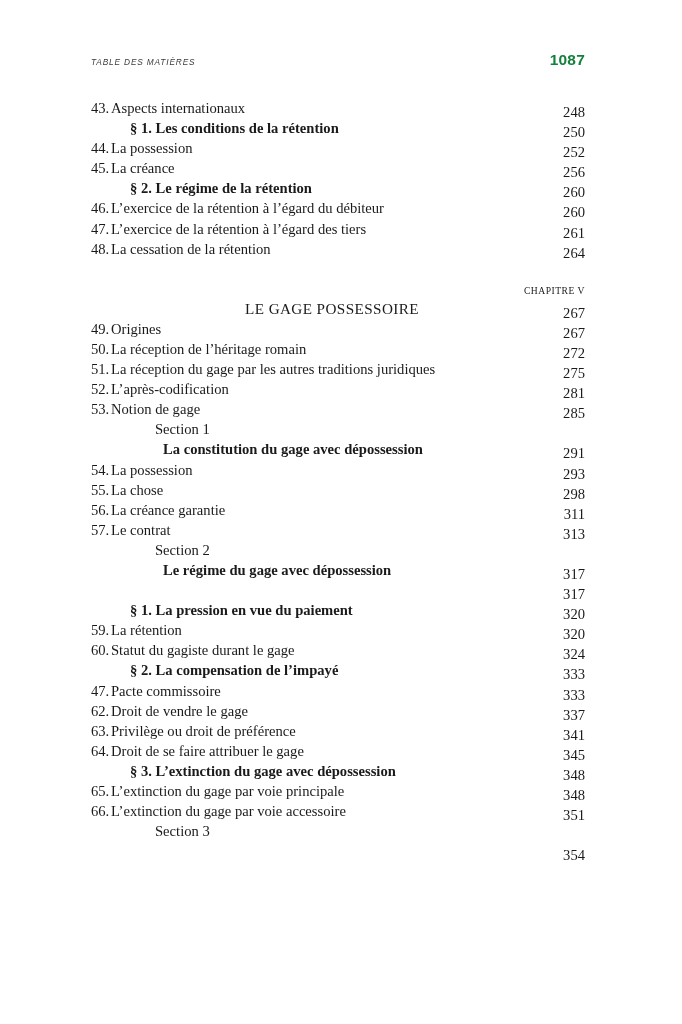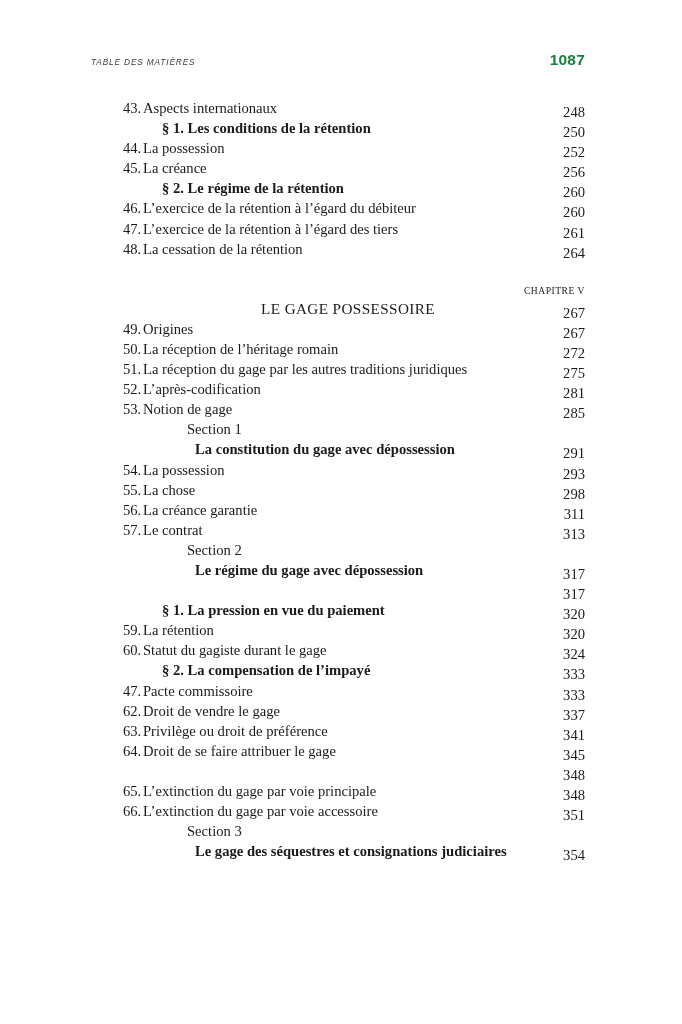--- a/index.html
+++ b/index.html
@@ -61,21 +61,20 @@
     left: 91px;
     top: 98px;
     width: 494px;
   }
 
   .row {
     position: relative;
     height: 20.1px;
     line-height: 20.1px;
     white-space: nowrap;
-    margin-left: 32px;
   }
   .row .label {
     position: absolute;
     top: 0;
     white-space: nowrap;
   }
   .row .folio {
     position: absolute;
     right: 0;
     top: 4px;
@@ -273,32 +272,32 @@
       </div>
       <div class="row entry">
         <span class="label"><span class="num">63.</span><span>Privilège ou droit de préférence</span></span>
         <span class="folio">341</span>
       </div>
       <div class="row entry">
         <span class="label"><span class="num">64.</span><span>Droit de se faire attribuer le gage</span></span>
         <span class="folio">345</span>
       </div>
       <div class="row para">
+        <span class="label">§ 3. L’extinction du gage avec dépossession</span>
         <span class="folio">348</span>
       </div>
       <div class="row entry">
         <span class="label"><span class="num">65.</span><span>L’extinction du gage par voie principale</span></span>
         <span class="folio">348</span>
       </div>
       <div class="row entry">
         <span class="label"><span class="num">66.</span><span>L’extinction du gage par voie accessoire</span></span>
         <span class="folio">351</span>
       </div>
       <div class="row section-label">
         <span class="label">Section 3</span>
       </div>
       <div class="row section-title">
-        <span class="label">Le gage des séquestres et consignations judiciaires</span>
         <span class="folio">354</span>
       </div>
     </div>
 
 </div>
 
 </body></html>

